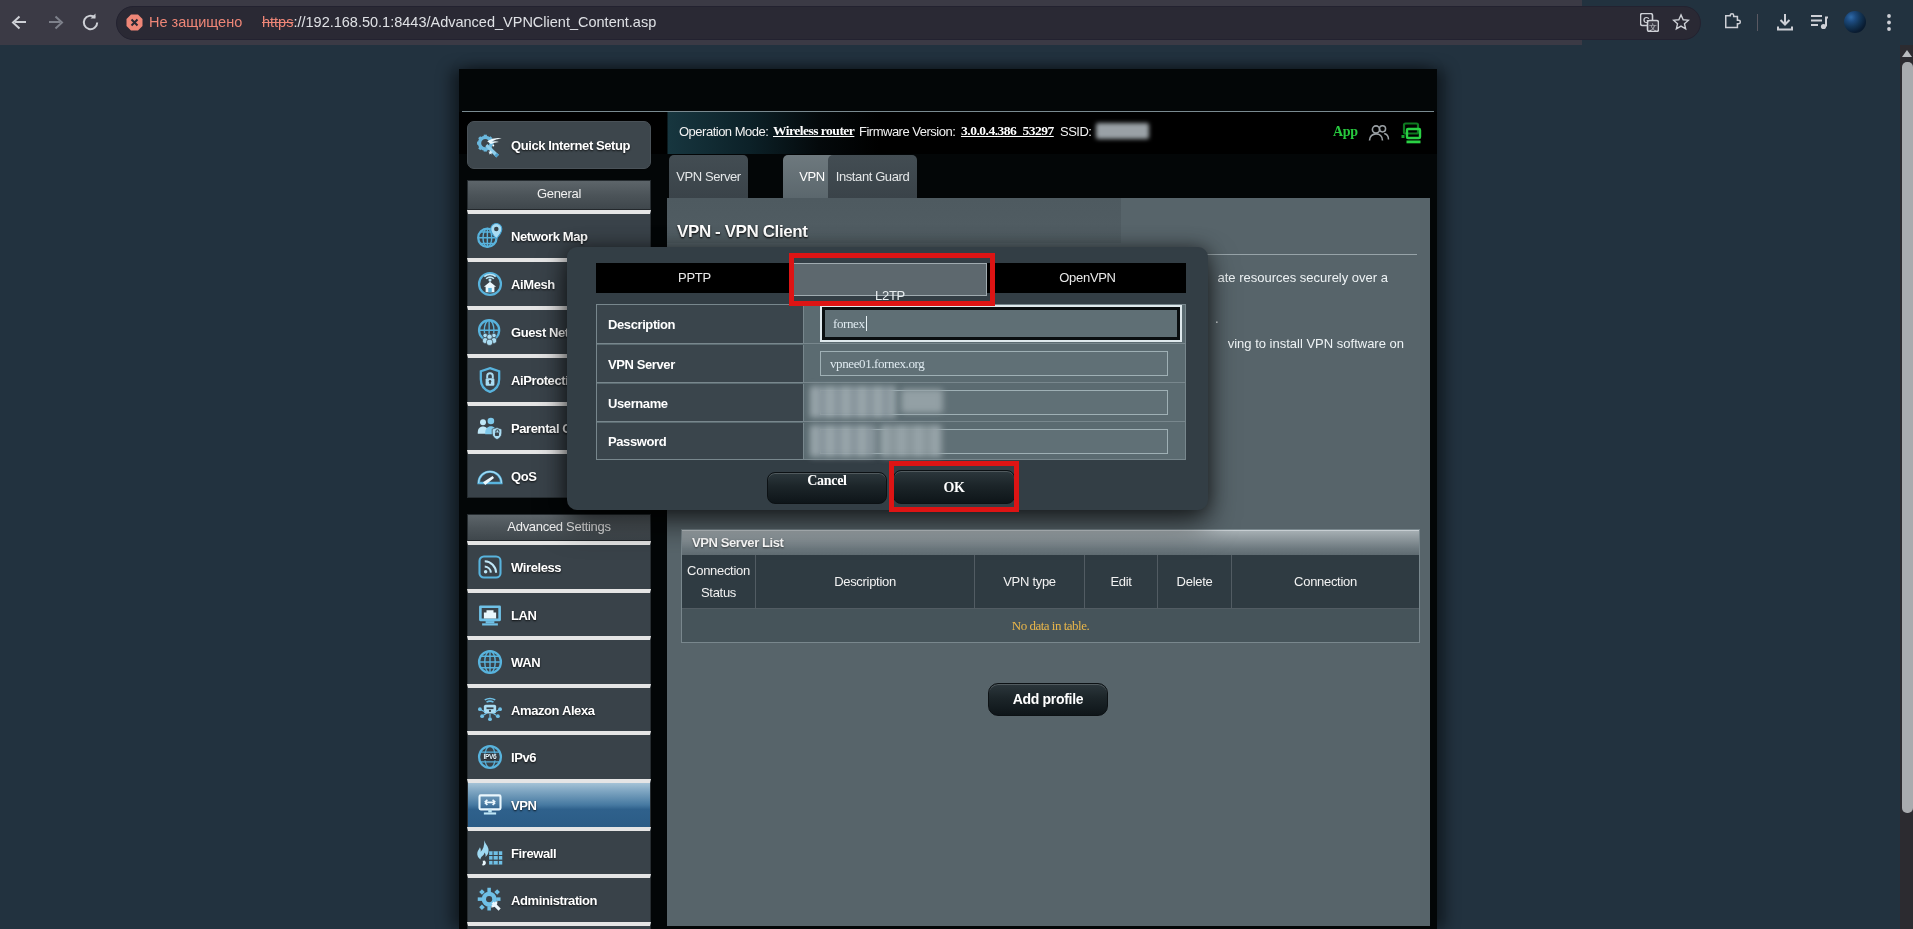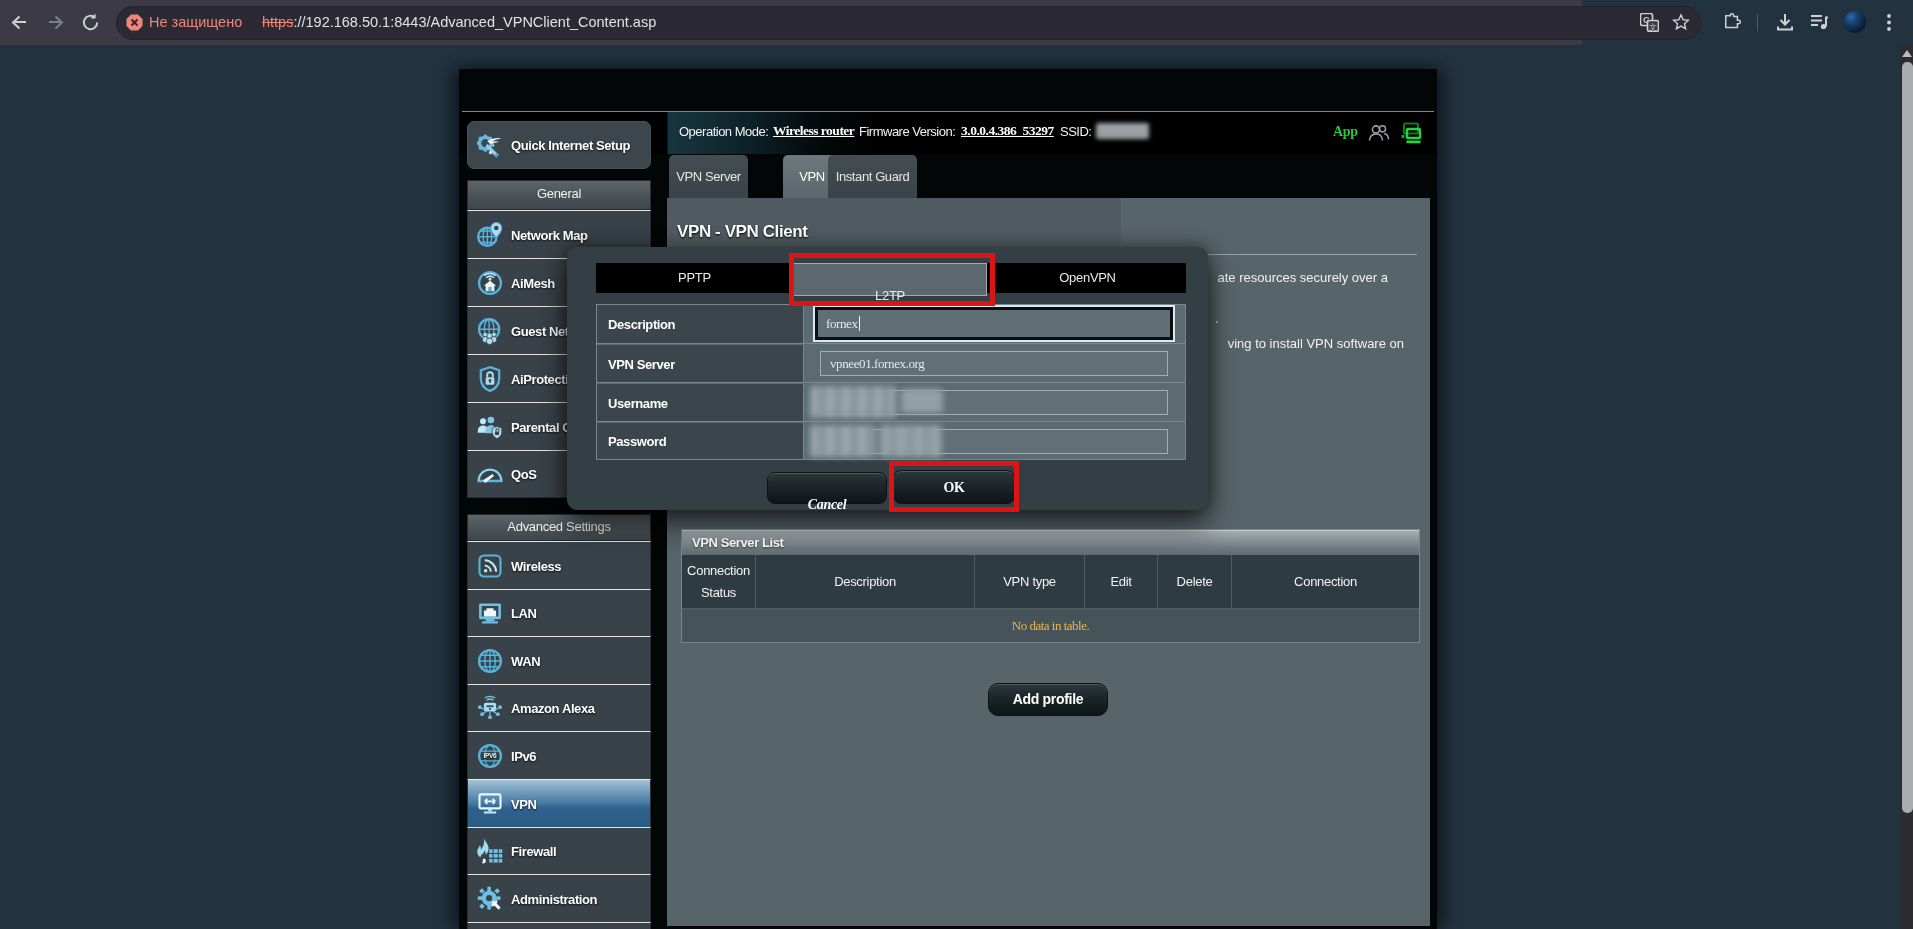--- a/index.html
+++ b/index.html
@@ -32,21 +32,21 @@
     -webkit-mask-image:linear-gradient(90deg, transparent 0, #000 55px);
             mask-image:linear-gradient(90deg, transparent 0, #000 55px); }
   .hbtn { position:absolute; border-radius:8px; color:#fff; font-weight:bold; font-size:14px; letter-spacing:-0.5px; text-align:center;
     background:linear-gradient(180deg,#39454b 0%,#222c31 40%,#11181c 100%); border:1px solid #10161a;
     box-shadow:inset 0 1px 0 rgba(255,255,255,.22); text-shadow:0 1px 2px #000; }
 
   
   .sbx { left:467px; width:184px; }
   .menu-hd { background:linear-gradient(180deg,#5d656a 0%,#4c5459 50%,#3f474c 100%);
     color:#f0f0f0; font-size:13px; letter-spacing:-0.3px; text-align:center; border:1px solid #272d31; border-bottom:1px solid #23282c; }
-  .menu-it { background:#394249; border-left:1px solid #272d31; border-right:1px solid #272d31; border-top:1px solid #e5e5e5;
+  .menu-it { background:#394249; border-left:1px solid #272d31; border-right:1px solid #272d31; border-top:4px solid #e5e5e5;
     color:#fff; font-weight:bold; font-size:13px; letter-spacing:-0.4px; text-shadow:0 1px 2px rgba(0,0,0,.8); }
   .menu-it .lb { position:absolute; left:43px; top:50%; transform:translateY(-50%); white-space:nowrap; }
   .menu-it svg { position:absolute; left:8px; top:50%; transform:translateY(-50%); }
   #vpnactive { background:linear-gradient(180deg,#a5c3d6 0%,#7fa6c2 18%,#4679a1 50%,#2f618c 60%,#2b5c86 100%); }
 
   
   #content { left:667px; top:198px; width:763px; height:728px; background:#57646a; }
   #titleblock { left:0px; top:0px; width:454px; height:45px; background:linear-gradient(180deg,#4e5a60 0%,#515d63 100%); }
 
   
@@ -408,29 +408,29 @@
           <span>Username</span>
         </div>
       </div>
     <div class="mrow" style="top:118px;height:36px;">
         <div class="mlabel">
           <span>Password</span>
         </div>
       </div>
   </div>
 
-  <div class="abs minput" style="left:248px;top:60px;width:358px;height:33px;border:3px solid #0a0e10;box-shadow:0 0 0 2px #dfe9ed;background:#5f6f75;padding:6px 0 0 8px;font-family:Liberation Serif, serif;">fornex<span style="border-left:1px solid #e8f2f6;margin-left:1px;"></span></div>
+  <div class="abs minput" style="left:255px;top:60px;width:358px;height:33px;border:3px solid #0a0e10;box-shadow:0 0 0 2px #dfe9ed;background:#5f6f75;padding:6px 0 0 8px;font-family:Liberation Serif, serif;">fornex<span style="border-left:1px solid #e8f2f6;margin-left:1px;"></span></div>
   <div class="abs minput" style="left:253px;top:104px;width:348px;height:25px;padding:4px 0 0 9px;">vpnee01.fornex.org</div>
   <div class="abs minput" style="left:253px;top:143px;width:348px;height:25px;"></div>
   <div class="abs minput" style="left:253px;top:182px;width:348px;height:25px;"></div>
   <div class="blur" style="left:243px;top:139px;width:86px;height:32px;background:repeating-linear-gradient(90deg,#9aa7ac 0 8px,#87949b 8px 16px);"></div>
   <div class="blur" style="left:334px;top:142px;width:42px;height:24px;background:#93a0a5;"></div>
   <div class="blur" style="left:243px;top:178px;width:66px;height:32px;background:repeating-linear-gradient(90deg,#9aa7ac 0 8px,#87949b 8px 16px);"></div>
   <div class="blur" style="left:313px;top:178px;width:62px;height:32px;background:repeating-linear-gradient(90deg,#97a4a9 0 9px,#89969b 9px 17px);"></div>
-  <div class="abs mbtn" style="left:200px;top:225px;width:120px;height:32px;padding-top:24px;font-style:italic;">Cancel</div>
+  <div class="abs mbtn" style="left:200px;top:225px;width:120px;height:32px;padding-top:0;">Cancel</div>
   <div class="abs mbtn" style="left:326px;top:223px;width:122px;height:34px;padding-top:9px;">OK</div>
 </div>
 <div class="redbox" style="left:789px;top:253px;width:206px;height:53px;"></div>
 <div class="redbox" style="left:889px;top:461px;width:130px;height:51px;"></div>
 
 <div class="abs" id="sbtrack"></div>
 <svg class="abs" style="left:1901px;top:49px" width="12" height="10" viewBox="0 0 12 10">
     <path d="M6 1 L11 8 H1 Z" fill="#b9bbbe"></path>
   </svg>
 <div class="abs" id="sbthumb"></div>

